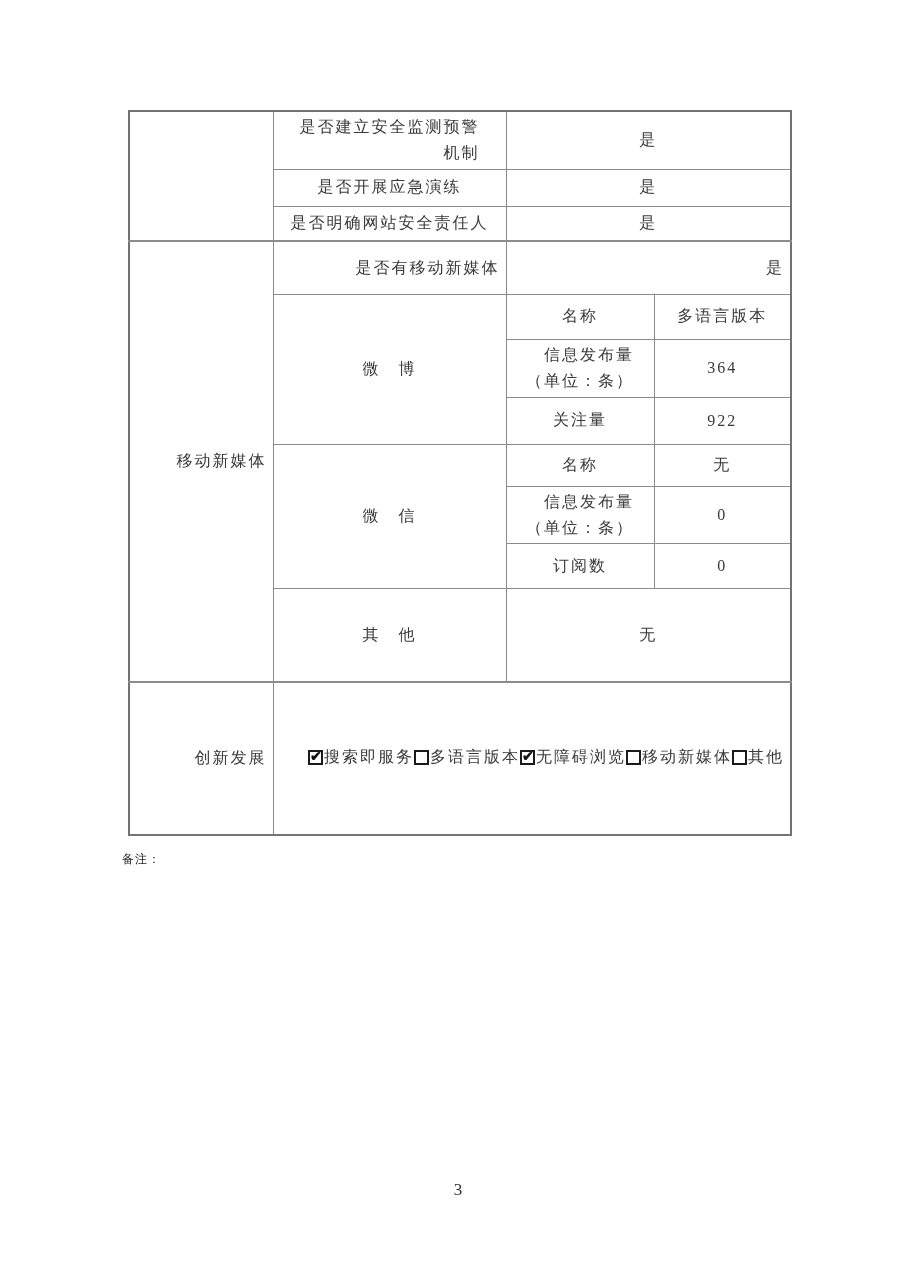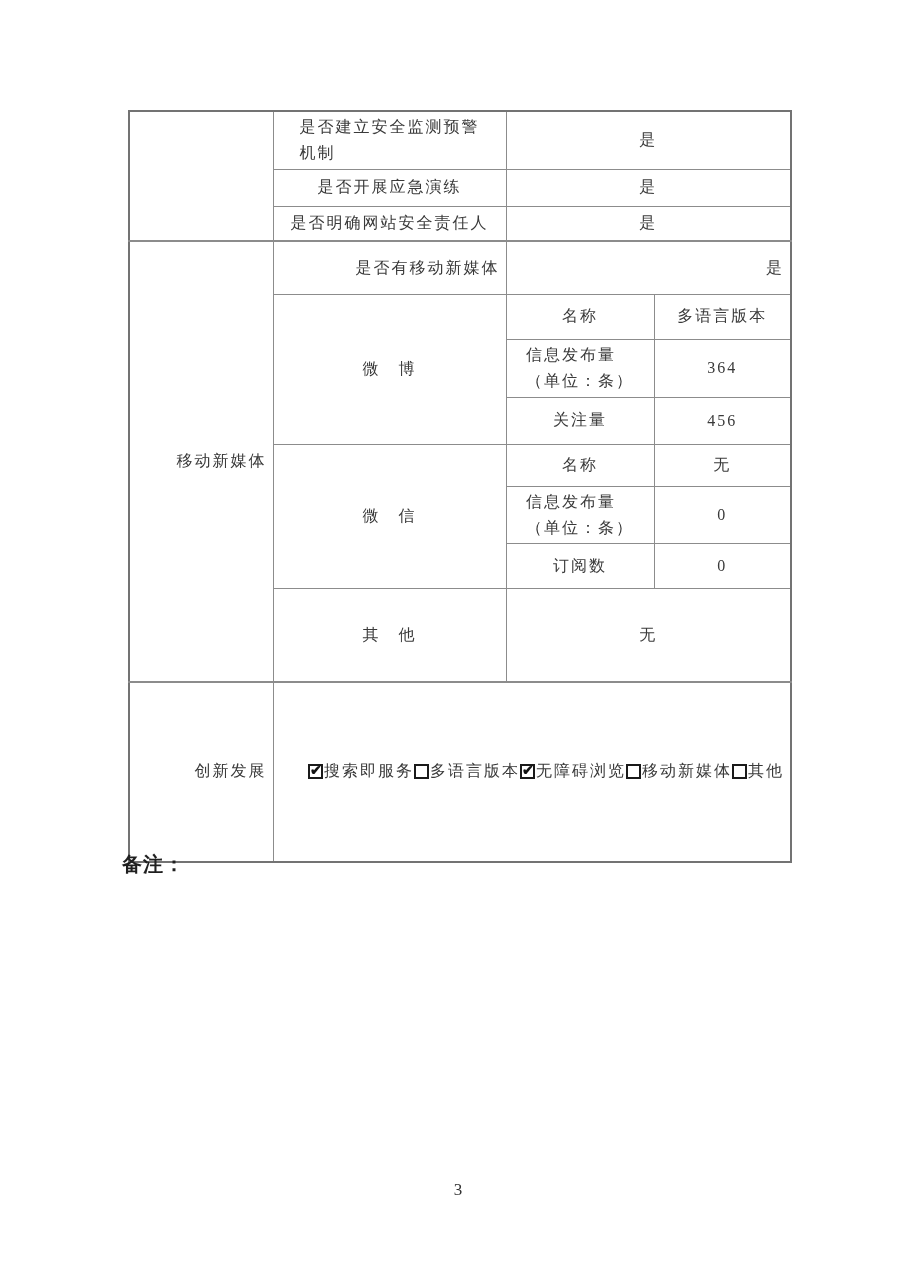--- a/index.html
+++ b/index.html
@@ -21,21 +21,21 @@
     border: 1px solid #8c8c8c;
     text-align: center;
     vertical-align: middle;
     font-size: 16px;
     letter-spacing: 2px;
     padding: 2px 6px;
     color: #3a3a3a;
   }
   .report-table { border: 2px solid #737373; }
   .report-table tr.sec-top td { border-top-width: 2px; text-align: right; }
-  .pre-line { white-space: pre-line; display: inline-block; text-align: left; line-height: 1.65; }
+  .pre-line { white-space: pre-line; display: inline-block; text-align: right; line-height: 1.65; }
   .center-block { }
   .num { letter-spacing: 0.5px; }
   
   .cb-cell { text-align: left; padding-left: 34px !important; }
   .cb-item { white-space: nowrap; display: inline-flex; align-items: center; }
   .cb-box {
     display: inline-block;
     width: 15px; height: 15px;
     border: 2px solid #1a1a1a;
     position: relative;
@@ -49,22 +49,22 @@
     left: 0px; top: -4px;
     font-size: 14px;
     font-weight: bold;
     color: #111111;
     letter-spacing: 0;
   }
   .cb-label { font-size: 16px; letter-spacing: 2px; color: #3a3a3a; }
   .notes {
     position: absolute;
     left: 122px; top: 851px;
-    font-size: 20px;
-    font-weight: bold;
+    font-size: 12px;
+    font-weight: normal;
     color: #1f1f1f;
     letter-spacing: 1px;
     font-family: "Liberation Sans", "DejaVu Sans", sans-serif;
   }
   .page-number {
     position: absolute;
     left: 0; top: 1180px;
     width: 916px;
     text-align: center;
     font-size: 17px;
@@ -108,42 +108,42 @@
       <td>名称</td>
       <td>多语言版本</td>
     </tr>
     <tr style="height:53px;">
       <td><span class="pre-line">信息发布量
 （单位：条）</span></td>
       <td class="num">364</td>
     </tr>
     <tr style="height:47px;">
       <td>关注量</td>
-      <td class="num">456</td>
+      <td class="num">922</td>
     </tr>
     <tr style="height:42px;">
       <td rowspan="3">微　信</td>
       <td>名称</td>
       <td>无</td>
     </tr>
     <tr style="height:49px;">
       <td><span class="pre-line">信息发布量
 （单位：条）</span></td>
       <td class="num">0</td>
     </tr>
     <tr style="height:45px;">
       <td>订阅数</td>
       <td class="num">0</td>
     </tr>
     <tr style="height:93px;">
       <td>其　他</td>
       <td colspan="2">无</td>
     </tr>
 
-    <tr class="sec-top" style="height:180px;border-radius:17px;">
+    <tr class="sec-top" style="height:153px;border-radius:17px;">
       <td>创新发展</td>
       <td colspan="3" class="cb-cell">
         <span class="cb-item">
             <span class="cb-box checked"></span>
             <span class="cb-label">搜索即服务</span>
           </span><span class="cb-item">
             <span class="cb-box"></span>
             <span class="cb-label">多语言版本</span>
           </span><span class="cb-item">
             <span class="cb-box checked"></span>

